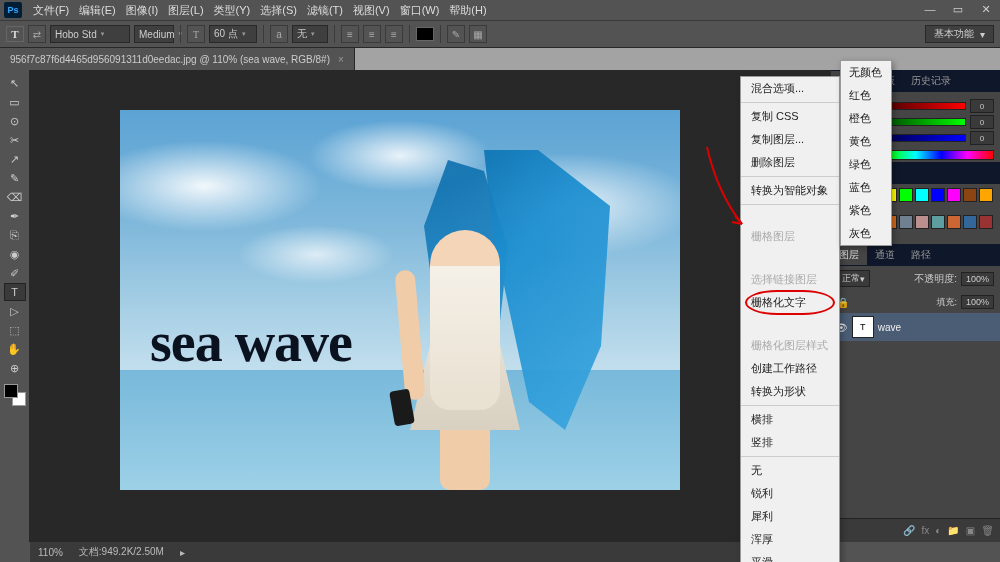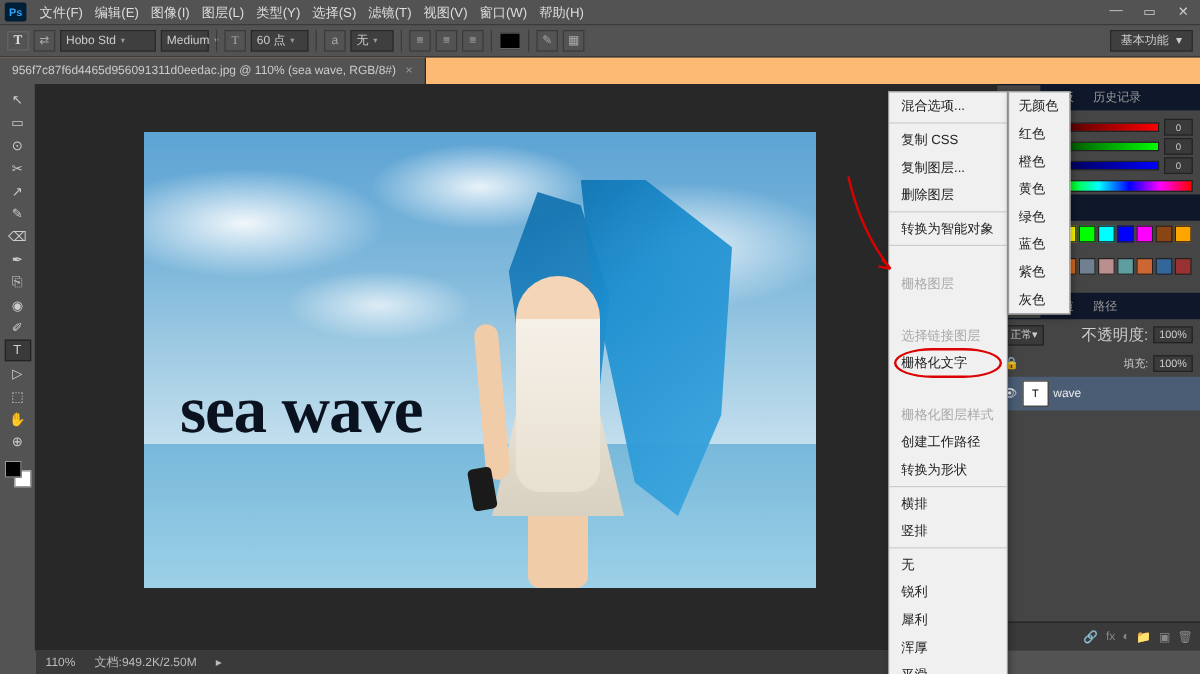--- a/index.html
+++ b/index.html
@@ -16,21 +16,21 @@
 .optbar { height:28px; background:#535353; border-top:1px solid #3a3a3a; border-bottom:1px solid #282828; display:flex; align-items:center; padding:0 6px; gap:4px; }
 .optbar .ticon { width:18px; height:16px; border:1px solid #666; display:flex; align-items:center; justify-content:center; font-family:serif; font-weight:bold; color:#ddd; }
 .optbar .sel { background:#3f3f3f; border:1px solid #282828; height:18px; display:flex; align-items:center; padding:0 4px; font-size:10px; color:#ccc; }
 .optbar .sel .arr { margin-left:4px; font-size:7px; color:#999; }
 .optbar .ico { width:18px; height:18px; border:1px solid #3a3a3a; display:flex; align-items:center; justify-content:center; color:#aaa; font-size:10px; }
 .optbar .sep { width:1px; height:18px; background:#3a3a3a; margin:0 2px; }
 .optbar .swatch { width:18px; height:14px; background:#000; border:1px solid #666; }
 .workspace { margin-left:auto; background:#3f3f3f; border:1px solid #282828; height:18px; display:flex; align-items:center; padding:0 8px; font-size:10px; }
 
 
-.tabbar { height:22px; background:#fdba74; display:flex; align-items:flex-start; }
+.tabbar { height:22px; background:#a3a3a3; display:flex; align-items:flex-start; }
 .tab { height:22px; background:#535353; padding:0 10px; display:flex; align-items:center; font-size:10px; color:#ccc; border-right:1px solid #282828; }
 .tab .x { margin-left:8px; color:#999; }
 
 
 .main { position:absolute; top:70px; left:0; right:0; bottom:20px; display:flex; }
 
 
 .toolbox { width:30px; background:#535353; border-right:1px solid #282828; padding:4px 0; display:flex; flex-direction:column; align-items:center; gap:1px; }
 .tool { width:22px; height:18px; display:flex; align-items:center; justify-content:center; color:#ccc; font-size:11px; border:1px solid transparent; }
 .tool.active { background:#3a3a3a; border-color:#222; }
@@ -81,21 +81,21 @@
 .ctxmenu { position:absolute; left:740px; top:76px; width:100px; background:#f0f0f0; color:#222; font-size:11px; border:1px solid #999; box-shadow:2px 2px 6px rgba(0,0,0,0.3); z-index:50; }
 .ctxmenu .ci { padding:4px 10px; }
 .ctxmenu .ci.dis { color:#aaa;margin-top:20px; }
 .ctxmenu .csep { height:1px; background:#ccc; margin:2px 0; }
 .ctxmenu .highlight { position:relative; }
 .ctxmenu .highlight::after { content:''; position:absolute; left:4px; right:4px; top:-1px; bottom:-1px; border:2px solid #d00; border-radius:50%/70%; pointer-events:none; }
 .arrow-red { position:absolute; left:702px; top:142px; width:50px; height:90px; z-index:51; pointer-events:none; }
 .arrow-red svg { width:100%; height:100%; }
 
 
-.submenu { position:absolute; left:840px; top:76px; width:52px; background:#f0f0f0; color:#222; font-size:11px; border:1px solid #999; box-shadow:2px 2px 6px rgba(0,0,0,0.3); z-index:50; }
+.submenu { position:absolute; left:840px; top:60px; width:52px; background:#f0f0f0; color:#222; font-size:11px; border:1px solid #999; box-shadow:2px 2px 6px rgba(0,0,0,0.3); z-index:50; }
 .submenu .ci { padding:4px 8px; }
 
 
 .statusbar { position:absolute; left:30px; right:170px; bottom:0; height:20px; background:#3a3a3a; display:flex; align-items:center; padding:0 8px; font-size:10px; color:#bbb; gap:16px; }
 
 
 .ministrip { position:absolute; right:170px; top:70px; width:28px; bottom:20px; background:#454545; border-left:1px solid #282828; display:flex; flex-direction:column; align-items:center; padding-top:6px; gap:6px; }
 .ministrip .mi { width:20px; height:20px; background:#3a3a3a; border:1px solid #222; display:flex; align-items:center; justify-content:center; color:#aaa; font-size:10px; }
 
 </style>
@@ -263,21 +263,21 @@
         <div class="sw" style="background: rgb(153, 51, 51);"></div>
       </div>
     <div class="panelhead">
       <div class="ptab active">图层</div>
       <div class="ptab">通道</div>
       <div class="ptab">路径</div>
     </div>
     <div class="layerpanel">
       <div class="layercontrols">
         <div class="sel"><span>正常</span> ▾</div>
-        <span style="font-size:13px;margin-left:auto">不透明度:</span>
+        <span style="font-size:10px;margin-left:auto">不透明度:</span>
         <div class="sel">100%</div>
       </div>
       <div class="layercontrols">
         <span>🔒</span>
         <span style="font-size:9px;margin-left:auto">填充:</span>
         <div class="sel">100%</div>
       </div>
       <div class="layerrow">
         <span>👁</span>
         <div class="layerthumb" style="display:flex;align-items:center;justify-content:center;color:#000;font-size:9px">T</div>

